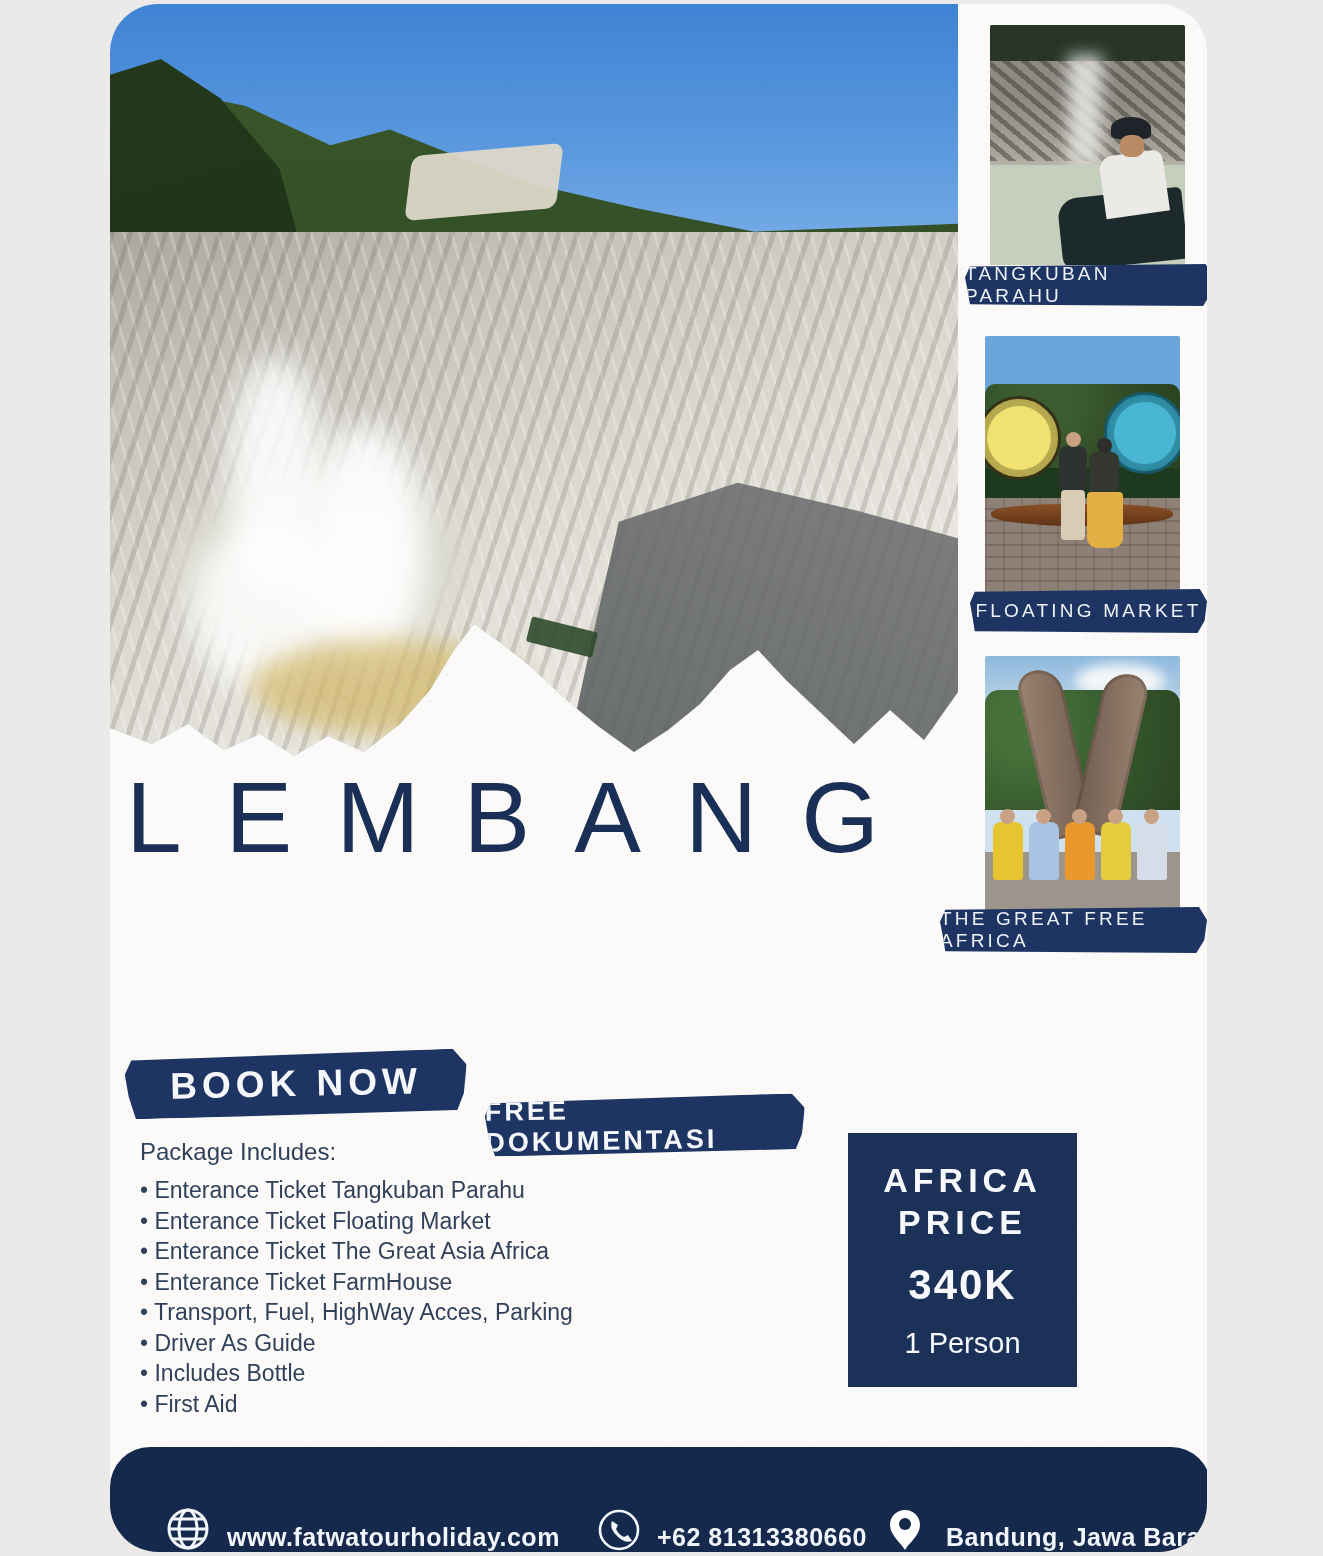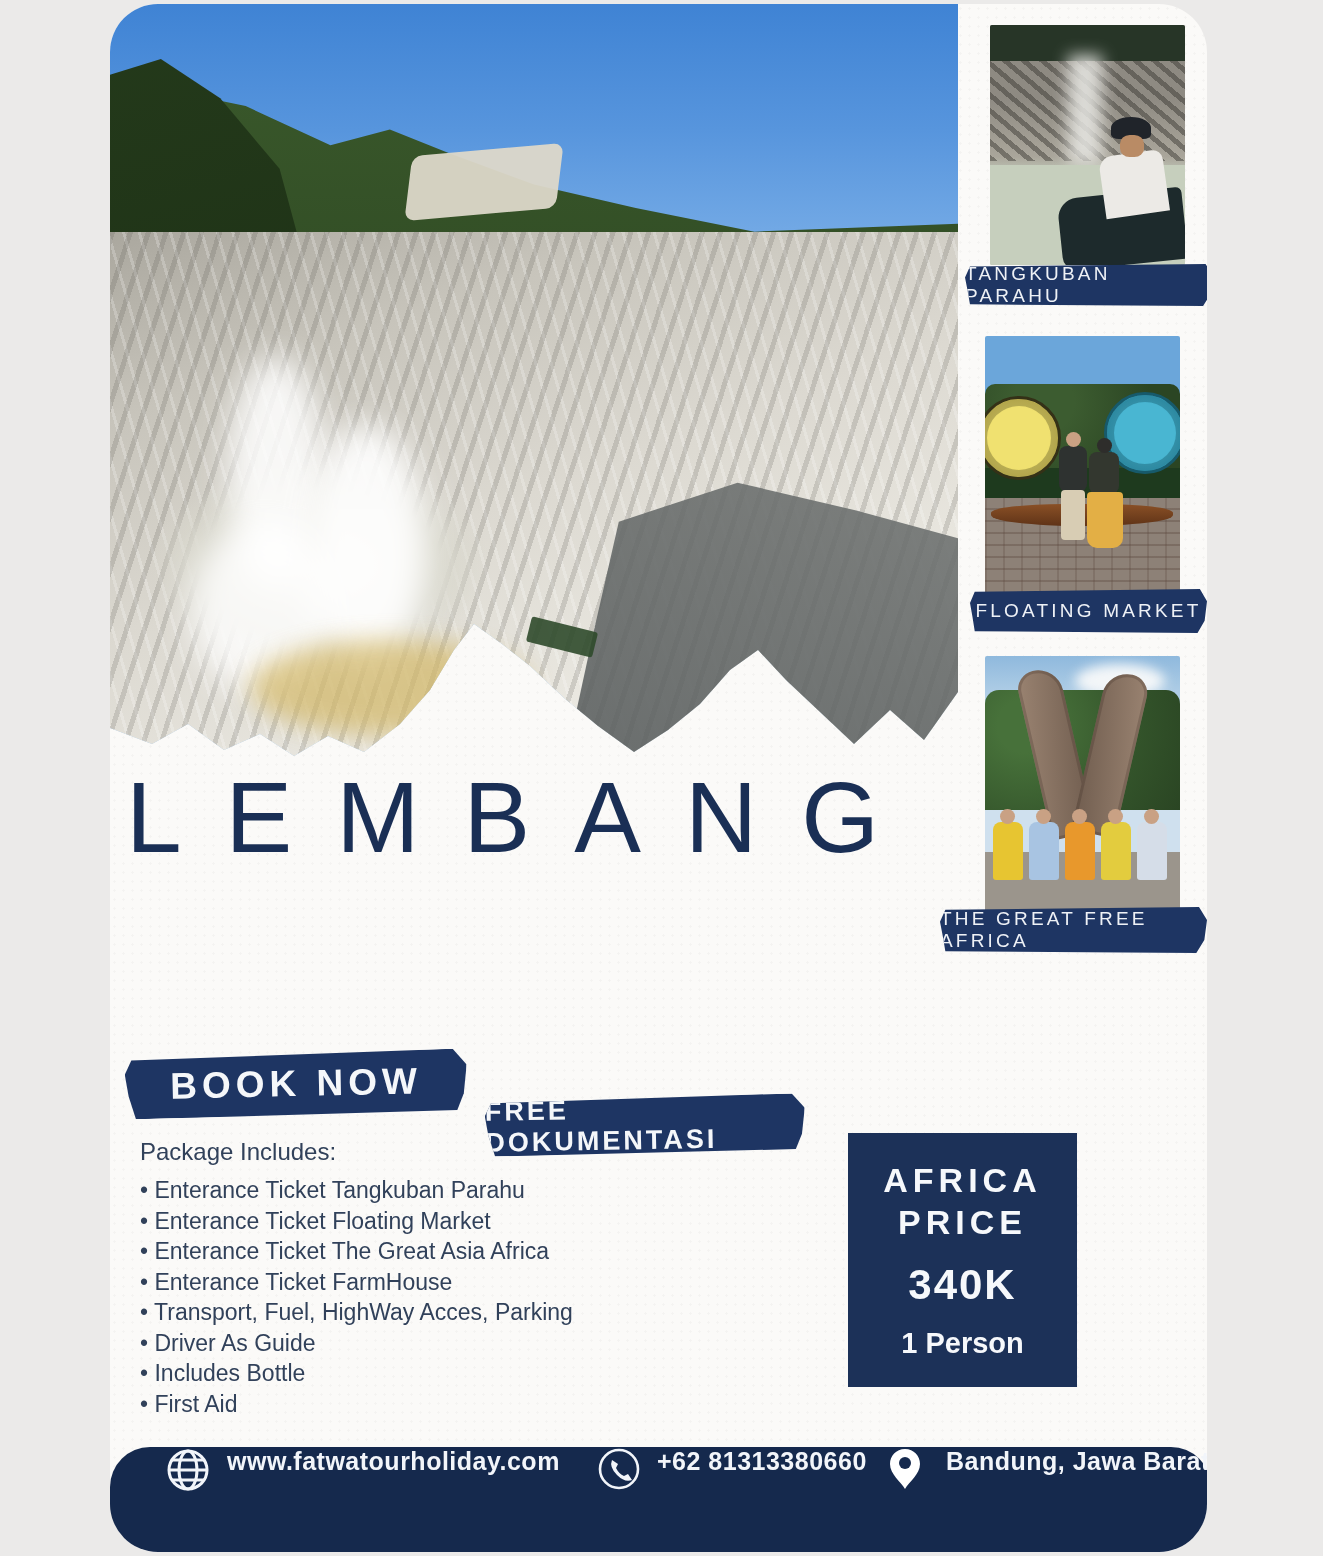--- a/index.html
+++ b/index.html
@@ -69,21 +69,21 @@
   .package{position:absolute;left:30px;top:1134px;width:640px;color:#31415a;}
   .package .heading{font-size:24px;margin-bottom:9px;}
   .package ul{list-style:none;margin:0;padding:0;}
   .package li{font-size:23px;line-height:30.5px;}
   .package li::before{content:"• ";}
   
   .price-box{position:absolute;left:738px;top:1129px;width:229px;height:254px;background:#1c3158;
     color:#f6f8fb;display:flex;flex-direction:column;align-items:center;justify-content:center;gap:14px;}
   .price-line{font-size:34px;font-weight:700;letter-spacing:5px;line-height:38px;}
   .price-amount{font-size:42px;font-weight:700;letter-spacing:2px;margin-top:6px;}
-  .price-unit{font-size:29px;font-weight:700;margin-top:4px;}
+  .price-unit{font-size:29px;font-weight:400;margin-top:4px;}
   
   .thumb{position:absolute;overflow:hidden;border-radius:2px;}
   .g-label{position:absolute;background:#1e3563;color:#eef1f6;display:flex;align-items:center;justify-content:center;
     font-size:19px;letter-spacing:3.2px;font-weight:400;
     clip-path:polygon(0% 32%,2% 6%,97% 0%,100% 28%,99% 72%,96% 100%,2% 96%,1% 62%);}
   
   .t1{left:880px;top:21px;width:195px;height:240px;background:linear-gradient(180deg,#8e8a82 30%,#aaa69b 55%,#c2c9b9 62%,#b7c2b1 100%);}
   .t1 .forest{position:absolute;left:0;top:0;width:100%;height:36px;background:#273527;}
   .t1 .rocks{position:absolute;left:0;top:36px;width:100%;height:100px;
     background:repeating-linear-gradient(40deg, rgba(52,50,45,.45) 0 5px, rgba(0,0,0,0) 5px 12px);}
@@ -124,21 +124,21 @@
     box-shadow:inset 0 0 0 3px rgba(60,45,35,.25);}
   .t3 .pillar-r{position:absolute;left:104px;top:16px;width:44px;height:164px;background:linear-gradient(260deg,#9b8472,#6f5c4e);
     border-radius:30px 22px 8px 8px;transform:rotate(13deg);
     box-shadow:inset 0 0 0 3px rgba(60,45,35,.25);}
   .t3 .people{position:absolute;left:8px;top:152px;width:180px;height:72px;display:flex;gap:6px;align-items:flex-end;}
   .t3 .person{width:30px;height:58px;border-radius:8px 8px 3px 3px;position:relative;}
   .t3 .person::before{content:"";position:absolute;left:7px;top:-13px;width:15px;height:15px;border-radius:50%;background:#c9a184;}
   
   .footer{position:absolute;left:0;top:1443px;width:1101px;height:105px;background:#15294d;
     border-radius:40px;color:#f2f5fa;}
-  .f-group{position:absolute;display:flex;align-items:flex-start;gap:16px;height:105px;}
+  .f-group{position:absolute;display:flex;align-items:flex-end;gap:16px;height:105px;}
   .f-text{font-size:25px;font-weight:600;letter-spacing:.5px;white-space:nowrap;}
   .f-web{left:55px;} .f-phone{left:487px;} .f-loc{left:778px;gap:24px;}
 </style>
 </head>
 <body>
 
 <div class="poster">
 
   <div class="hero">
     <div class="sky"></div>

